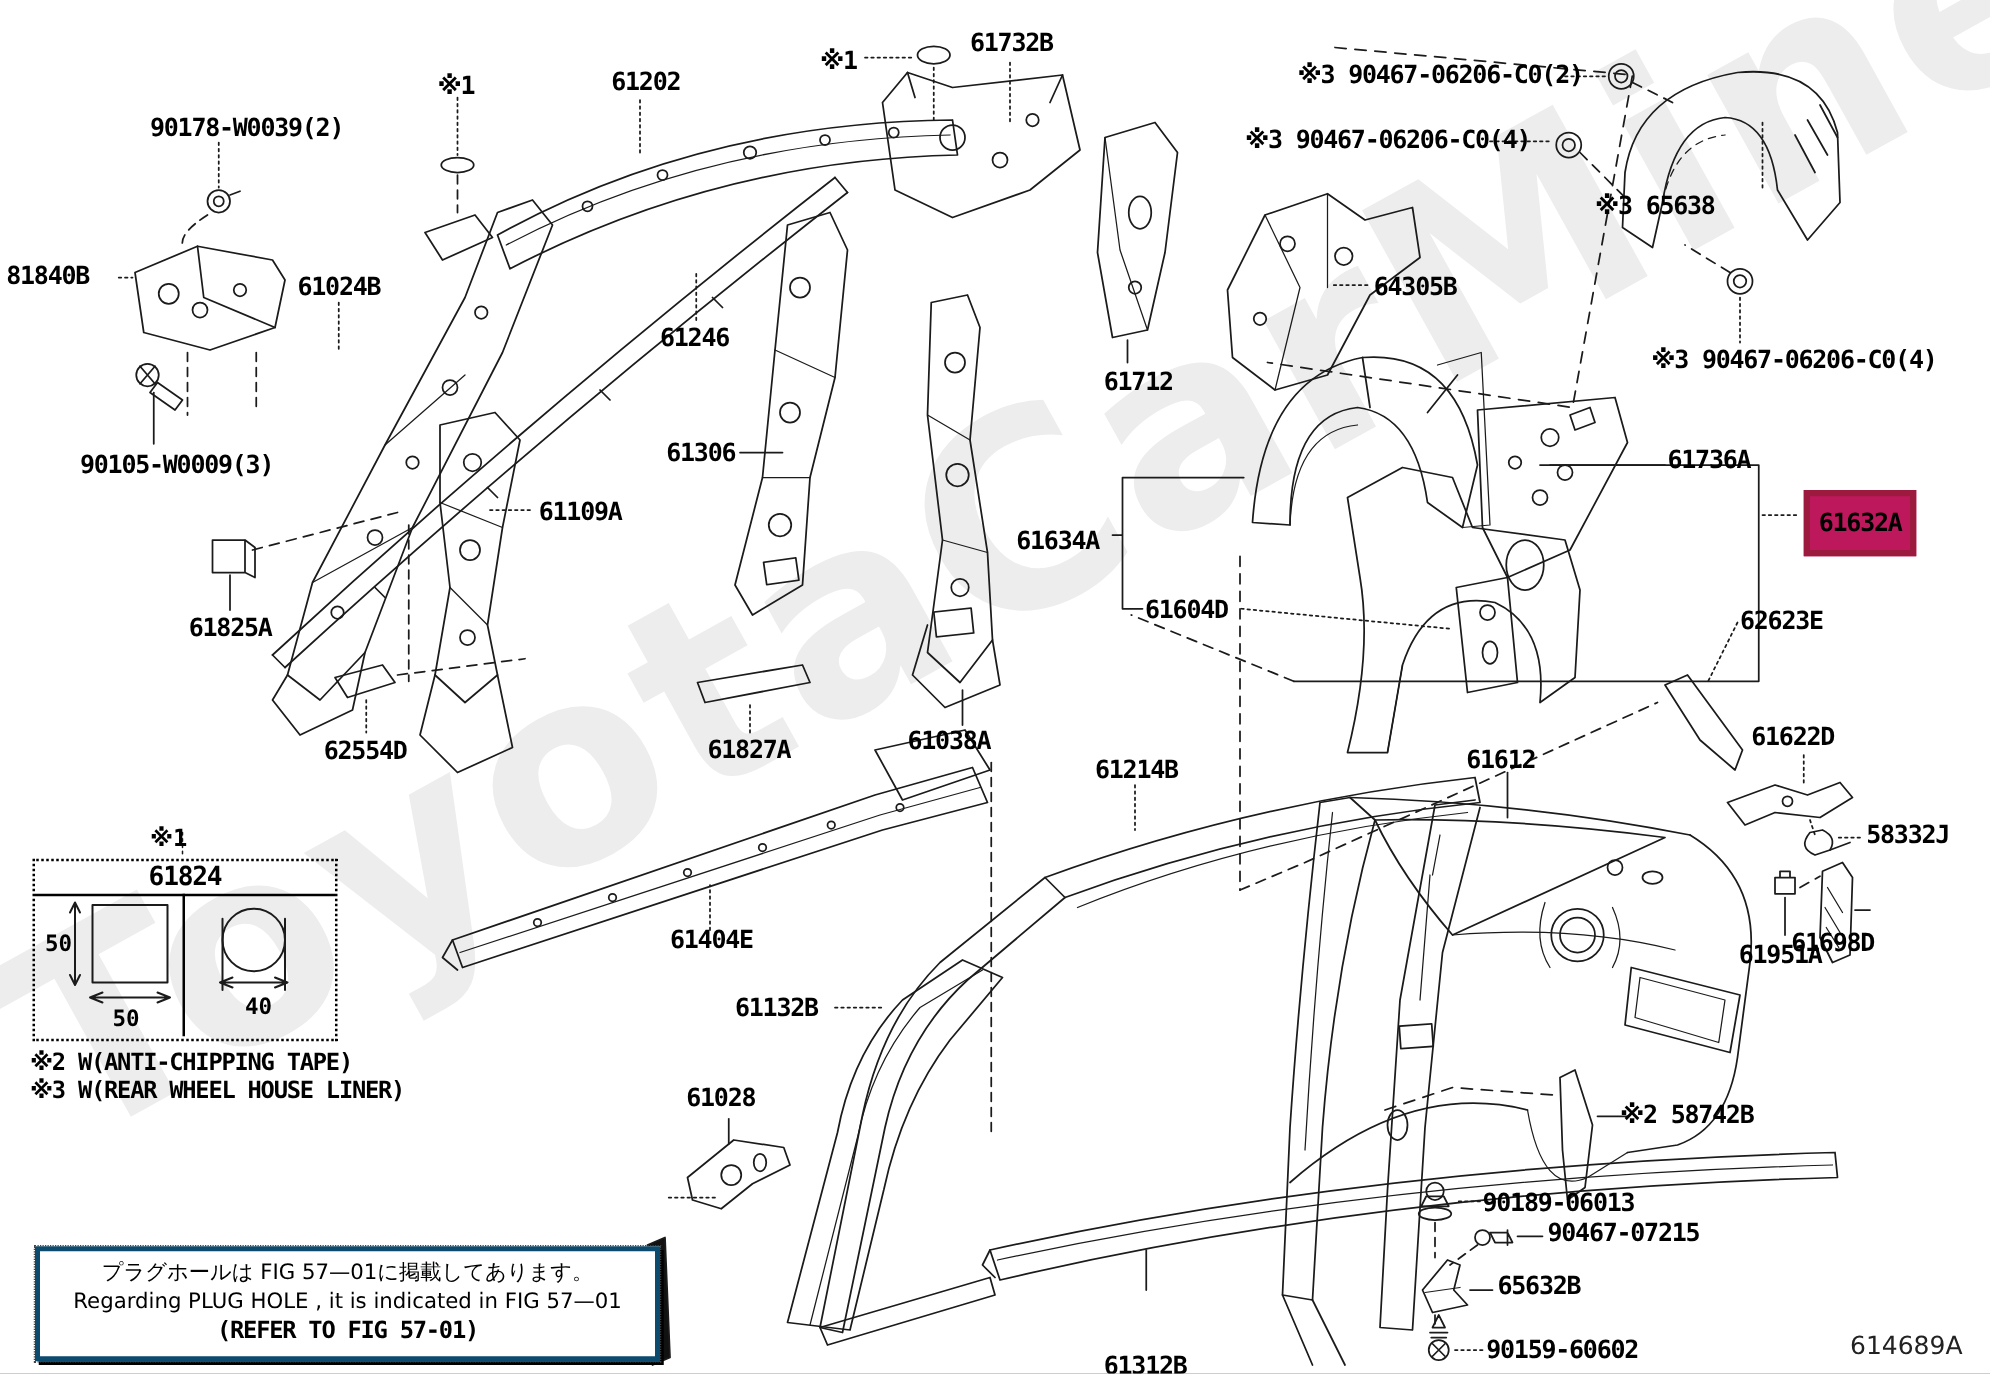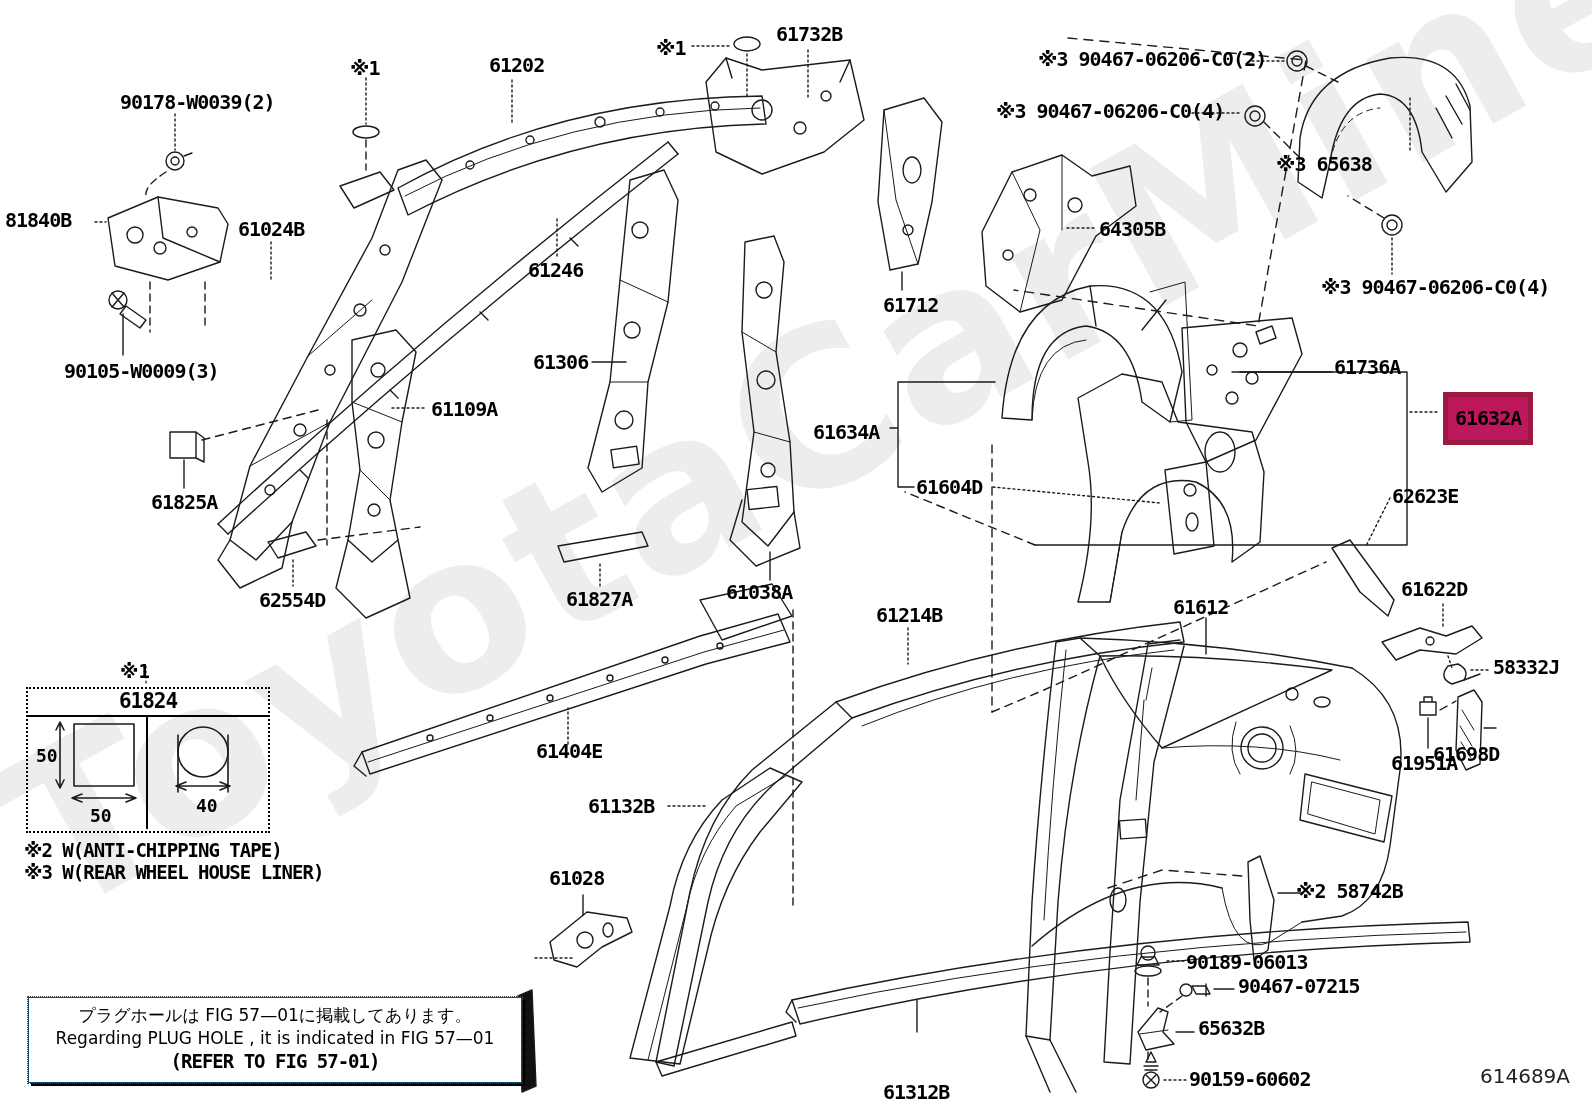--- a/index.html
+++ b/index.html
@@ -21,21 +21,21 @@
          border:2px dotted #000;}
   #inset .title{position:absolute;left:0;top:2px;width:100%;text-align:center;
                 font:bold 21px/1 "DejaVu Sans Mono","DejaVu Sans",monospace;letter-spacing:-1px;}
   #inset .hdiv{position:absolute;left:0;top:26px;width:100%;border-top:2px solid #000;}
   #inset .vdiv{position:absolute;left:118px;top:26px;height:114px;border-left:2px solid #000;}
   #inset .dim{position:absolute;font:bold 18px/1 "DejaVu Sans Mono","DejaVu Sans",monospace;}
   #inset-marker{position:absolute;left:120px;top:662px;z-index:2;
                 font:bold 19px/1 "DejaVu Sans Mono","DejaVu Sans",monospace;}
   
   #plugbox{position:absolute;left:28px;top:997px;width:492px;height:84px;z-index:2;
-           border:1px solid #0c4a6e;outline:1px dotted #444;box-shadow:3px 3px 0 #000;background:#fff;
+           border:4px solid #0c4a6e;outline:1px dotted #444;box-shadow:3px 3px 0 #000;background:#fff;
            text-align:center;}
   #plugbox .l1{margin-top:6px;font:17px/1.35 "DejaVu Sans","Liberation Sans",sans-serif;}
   #plugbox .l2{font:17px/1.3 "DejaVu Sans","Liberation Sans",sans-serif;}
   #plugbox .l3{font:bold 19px/1.3 "DejaVu Sans Mono","DejaVu Sans",monospace;letter-spacing:-1px;}
 </style>
 </head>
 <body>
 
 <div id="stage">
 

